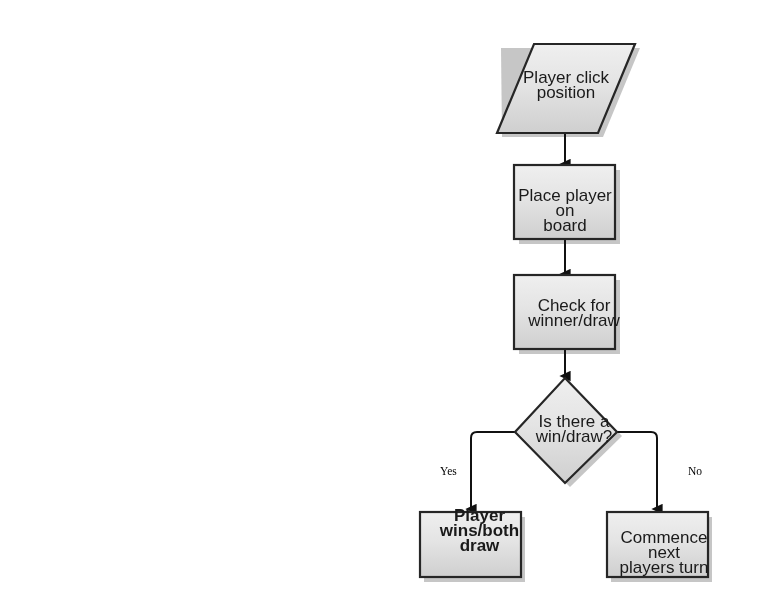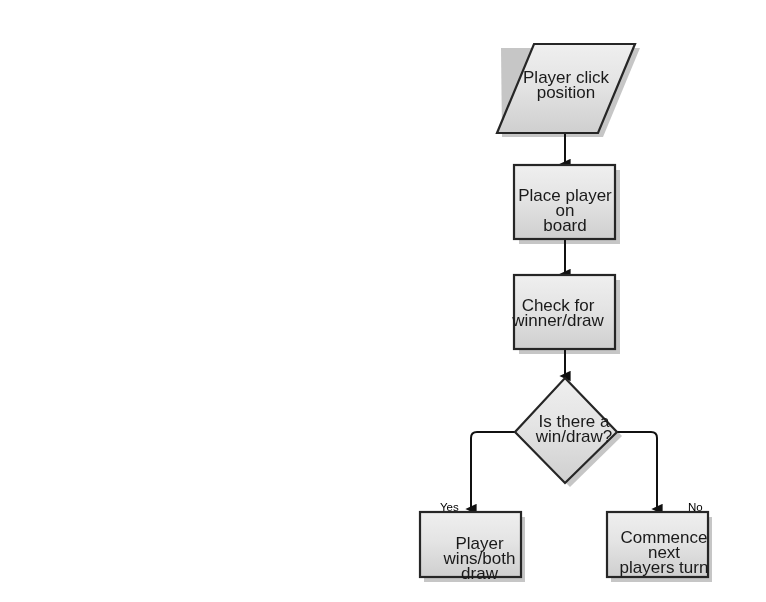--- a/index.html
+++ b/index.html
@@ -29,29 +29,28 @@
     line-height: 15px;
     font-family: "Liberation Sans", sans-serif;
     white-space: pre-line;
     pointer-events: none;
   }
   .edge-label {
     position: absolute;
     color: #000000;
     font-size: 11.5px;
     line-height: 14px;
-    font-family: Liberation Sans, sans-serif;
+    font-family: Liberation Serif, serif;
     white-space: nowrap;
-    margin-top: 36px;
   }
   .lbl-input     { left: 497px; top: 70px;  width: 138px; }
   .lbl-place     { left: 514px; top: 188px; width: 102px; }
-  .lbl-check     { left: 508px; top: 298px; width: 100px; }
+  .lbl-check     { left: 524px; top: 298px; width: 100px; }
   .lbl-decision  { left: 524px; top: 414px; width: 100px; }
-  .lbl-win       { left: 420px; top: 536px; width: 119px; }
+  .lbl-win       { left: 420px; top: 508px; width: 119px; font-weight: bold; }
   .lbl-next      { left: 607px; top: 530px; width: 102px; padding-left: 6px; }
   .lbl-yes       { left: 440px; top: 464px; }
   .lbl-no        { left: 688px; top: 464px; }
 </style>
 </head>
 <body>
 
 <svg id="canvas" viewBox="0 0 766 602" xmlns="http://www.w3.org/2000/svg">
   <defs>
     <linearGradient id="shapeGrad" x1="0" y1="0" x2="0" y2="1">

